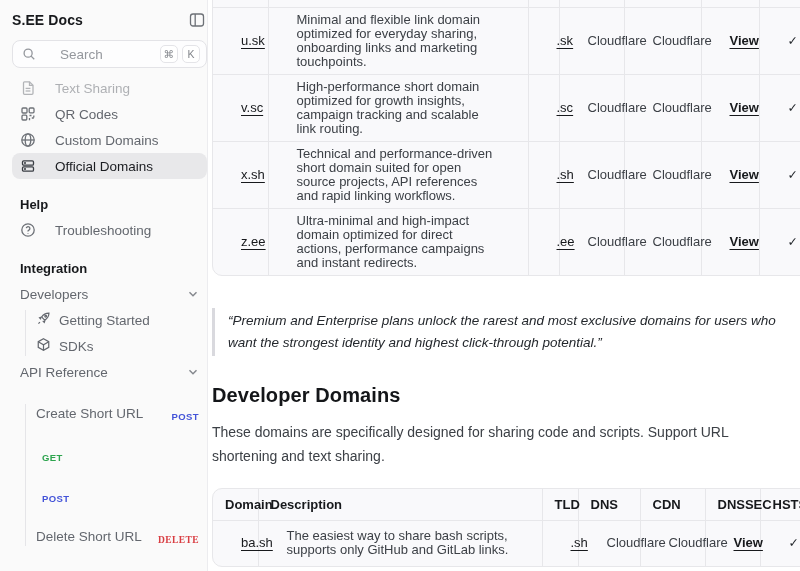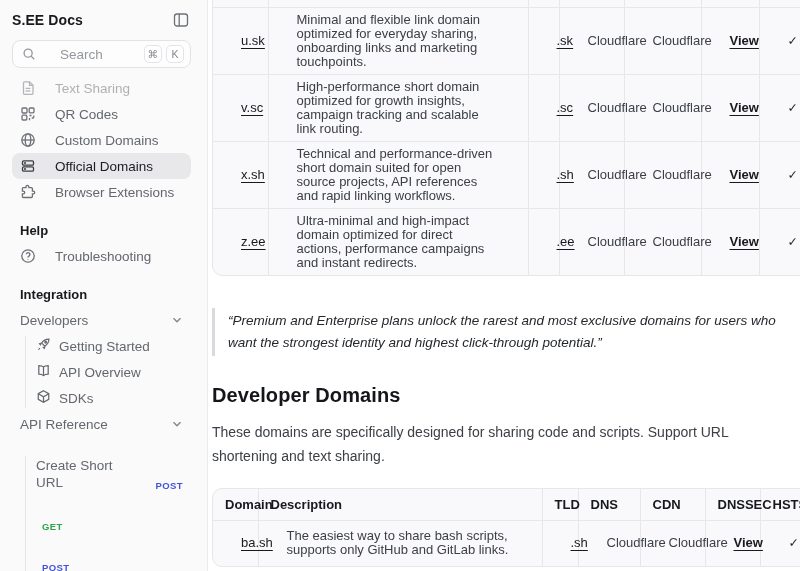--- a/index.html
+++ b/index.html
@@ -2,21 +2,21 @@
 <html><head>
 <meta charset="utf-8">
 <style>
   * { margin:0; padding:0; box-sizing:border-box; }
   html,body { width:800px; height:571px; overflow:hidden; background:#fff;
     font-family:"Liberation Sans", sans-serif; color:#1c2024; }
   body { display:flex; }
 
   
   .sidebar { width:208px; min-width:208px; height:571px; background:#fafafa;
-    border-right:1px solid #ececef; padding:9px 16px 0 12px; overflow:hidden; }
+    border-right:1px solid #ececef; padding:9px 0 0 12px; overflow:hidden; }
   .sb-header { display:flex; align-items:center; justify-content:space-between; height:22px; }
   .sb-title { font-size:14px; font-weight:700; color:#17191c; letter-spacing:.1px; }
   .sb-toggle { width:20px; height:20px; display:flex; align-items:center; justify-content:center;
     color:#6d7177; cursor:pointer; border-radius:5px; }
   .search-box { margin-top:9px; height:28px; background:#fdfdfe; border:1px solid #e3e3e7;
     border-radius:8px; display:flex; align-items:center; gap:24px; padding:0 6px 0 9px;
     color:#94979d; cursor:text; }
   .search-box .ph { font-size:13.5px; }
   .kbd-group { margin-left:auto; display:flex; gap:4px; }
   .kbd { min-width:18px; height:18px; padding:0 3px; background:#fff; border:1px solid #e4e4e8;
@@ -136,28 +136,20 @@
       <span class="ico">
           <svg width="16" height="16" viewBox="0 0 16 16" fill="none" stroke="currentColor" stroke-width="1.3">
             <rect x="2.5" y="2.8" width="11" height="4.4" rx="1.2"></rect>
             <rect x="2.5" y="8.8" width="11" height="4.4" rx="1.2"></rect>
             <circle cx="5" cy="5" r="0.4" fill="currentColor"></circle>
             <circle cx="5" cy="11" r="0.4" fill="currentColor"></circle>
           </svg>
         </span>
       <span>Official Domains</span>
     </div>
-    <div class="nav-item">
-      <span class="ico">
-          <svg width="16" height="16" viewBox="0 0 16 16" fill="none" stroke="currentColor" stroke-width="1.3">
-            <path d="M6 2.8a1.4 1.4 0 0 1 2.8 0v.9h2.6a1 1 0 0 1 1 1v2.4h.9a1.4 1.4 0 0 1 0 2.8h-.9v2.6a1 1 0 0 1-1 1H3.4a1 1 0 0 1-1-1V9.9h.9a1.4 1.4 0 0 0 0-2.8h-.9V4.7a1 1 0 0 1 1-1H6v-.9z"></path>
-          </svg>
-        </span>
-      <span>Browser Extensions</span>
-    </div>
   </nav>
 
   <div class="section-label">Help</div>
   <div class="nav-item">
     <span class="ico">
         <svg width="16" height="16" viewBox="0 0 16 16" fill="none" stroke="currentColor" stroke-width="1.3">
           <circle cx="8" cy="8" r="6.2"></circle>
           <path d="M6.3 6.2a1.8 1.8 0 1 1 2.5 1.9c-.5.2-.8.6-.8 1.1v.3"></path>
           <circle cx="8" cy="11.4" r="0.5" fill="currentColor" stroke="none"></circle>
         </svg>
@@ -176,27 +168,20 @@
       </span>
   </div>
   <div class="nav-group">
     <div class="sub-item">
       <span class="ico"><svg width="15" height="15" viewBox="0 0 16 16" fill="none" stroke="currentColor" stroke-width="1.3">
             <path d="M13.8 2.2c-3.2 0-6 1.4-7.8 4.2l1.7 1.7 1.7 1.7c2.8-1.8 4.4-4.6 4.4-7.6z"></path>
             <circle cx="10.3" cy="5.6" r="0.9"></circle>
             <path d="M6 6.4 3.8 7.2l1.6 1.6M9.6 10l-.8 2.2-1.6-1.6M4.2 11.8l-1.6 1.6"></path>
           </svg></span>
       <span class="lbl">Getting Started</span>
-    </div>
-    <div class="sub-item">
-      <span class="ico"><svg width="15" height="15" viewBox="0 0 16 16" fill="none" stroke="currentColor" stroke-width="1.3">
-            <path d="M8 4.2C7 3.2 5.4 2.7 3 2.7v9.2c2.4 0 4 .5 5 1.5 1-1 2.6-1.5 5-1.5V2.7c-2.4 0-4 .5-5 1.5z"></path>
-            <line x1="8" y1="4.2" x2="8" y2="13.4"></line>
-          </svg></span>
-      <span class="lbl">API Overview</span>
     </div>
     <div class="sub-item">
       <span class="ico"><svg width="15" height="15" viewBox="0 0 16 16" fill="none" stroke="currentColor" stroke-width="1.3">
             <path d="M8 1.8 13.6 5v6L8 14.2 2.4 11V5L8 1.8z"></path>
             <path d="M2.4 5 8 8.2 13.6 5"></path>
             <line x1="8" y1="8.2" x2="8" y2="14.2"></line>
           </svg></span>
       <span class="lbl">SDKs</span>
     </div>
   </div>

